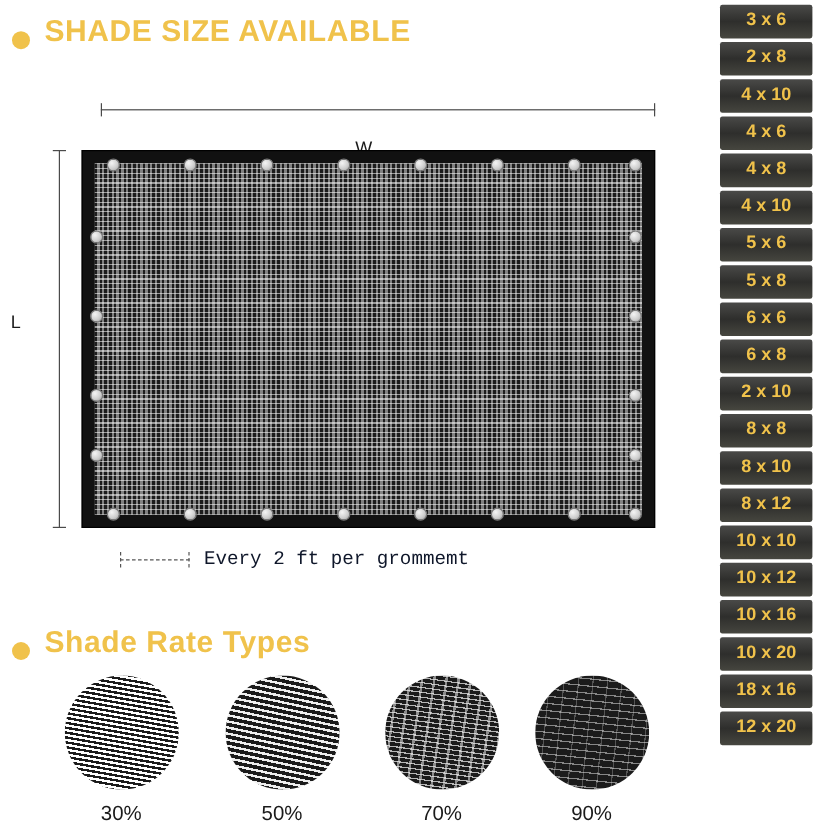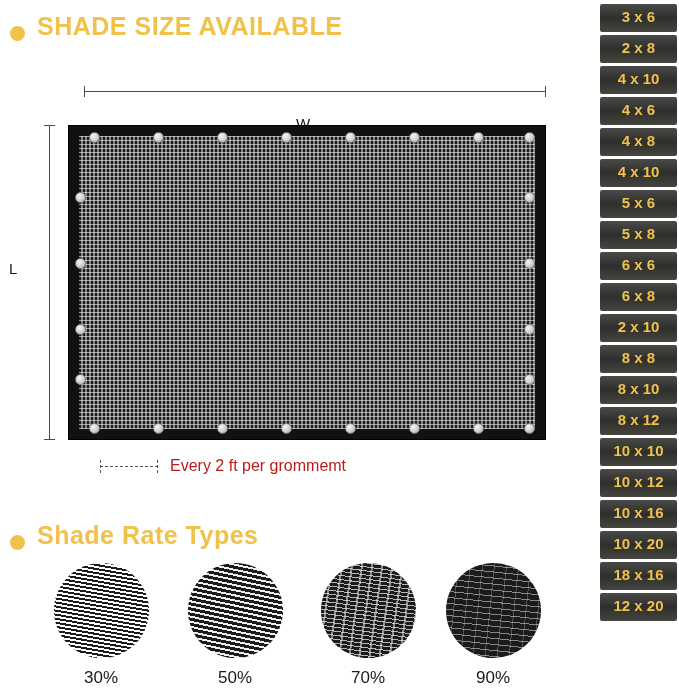--- a/index.html
+++ b/index.html
@@ -191,22 +191,23 @@
     position: absolute;
     top: 0;
     width: 0;
     height: 13px;
     border-left: 1px dashed #555;
   }
   .spacing-bracket .b-cap.l { left: 0; }
   .spacing-bracket .b-cap.r { right: 0; }
   .spacing-text {
     font-size: 16px;
-    color: #b91c1c;
+    color: #0f172a;
     white-space: nowrap;
+    font-family: Liberation Mono, monospace;
   }
 
   
   .rates {
     position: absolute;
     left: 31px;
     top: 563px;
     width: 560px;
     height: 135px;
   }

